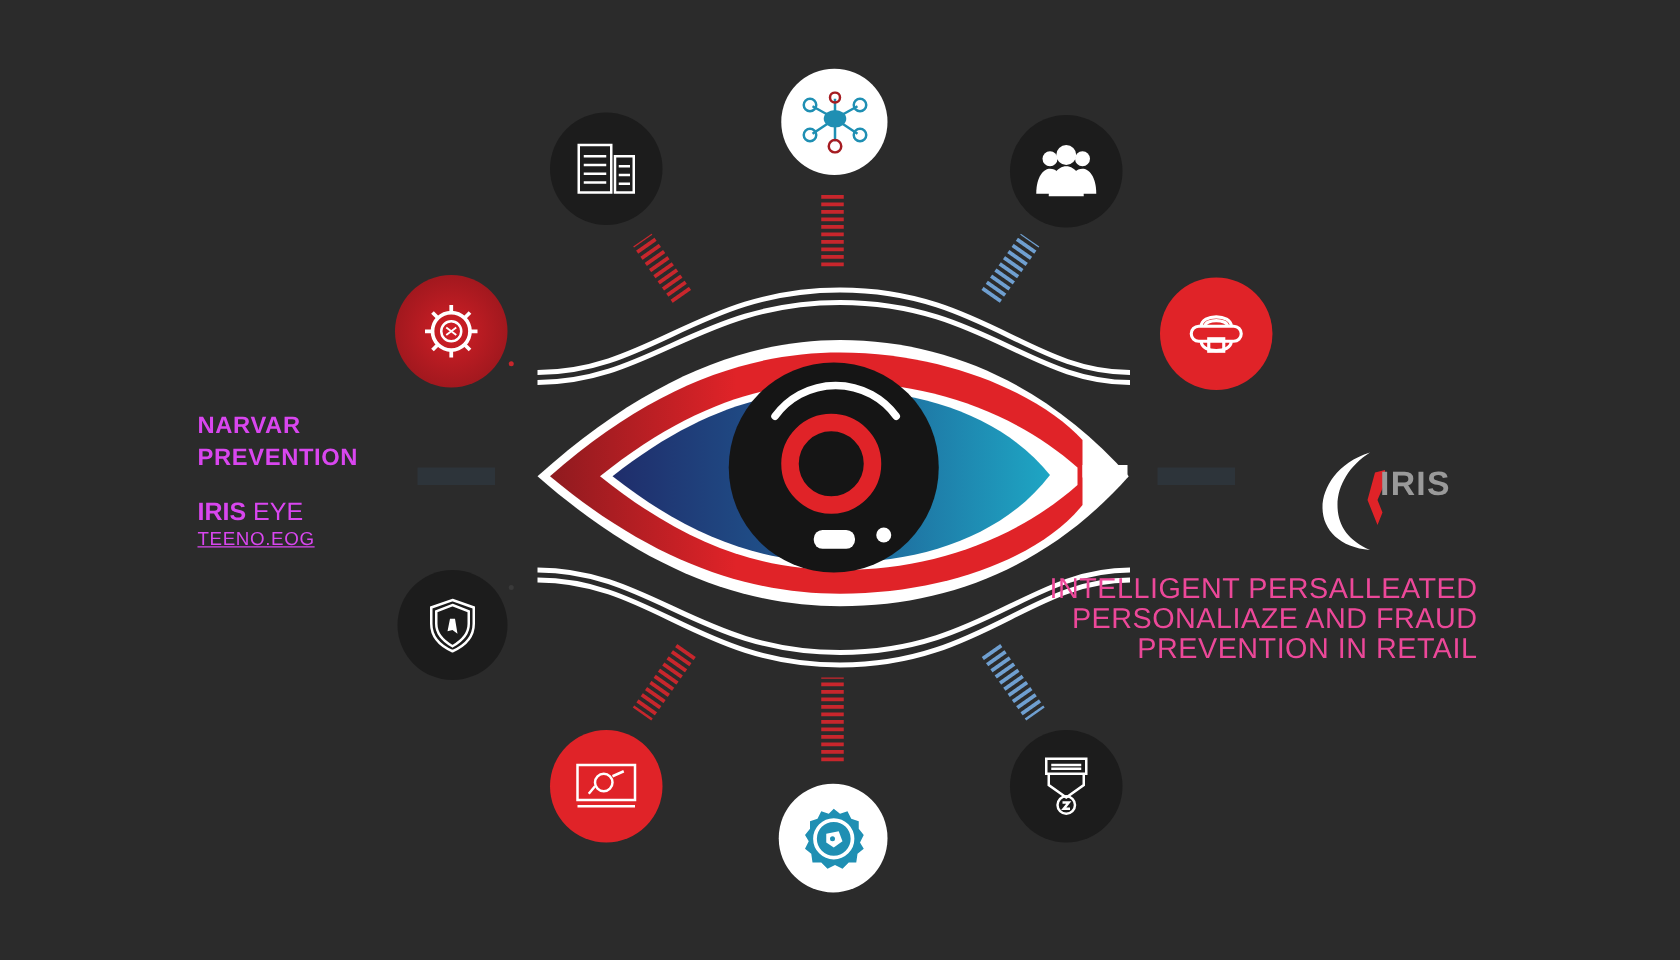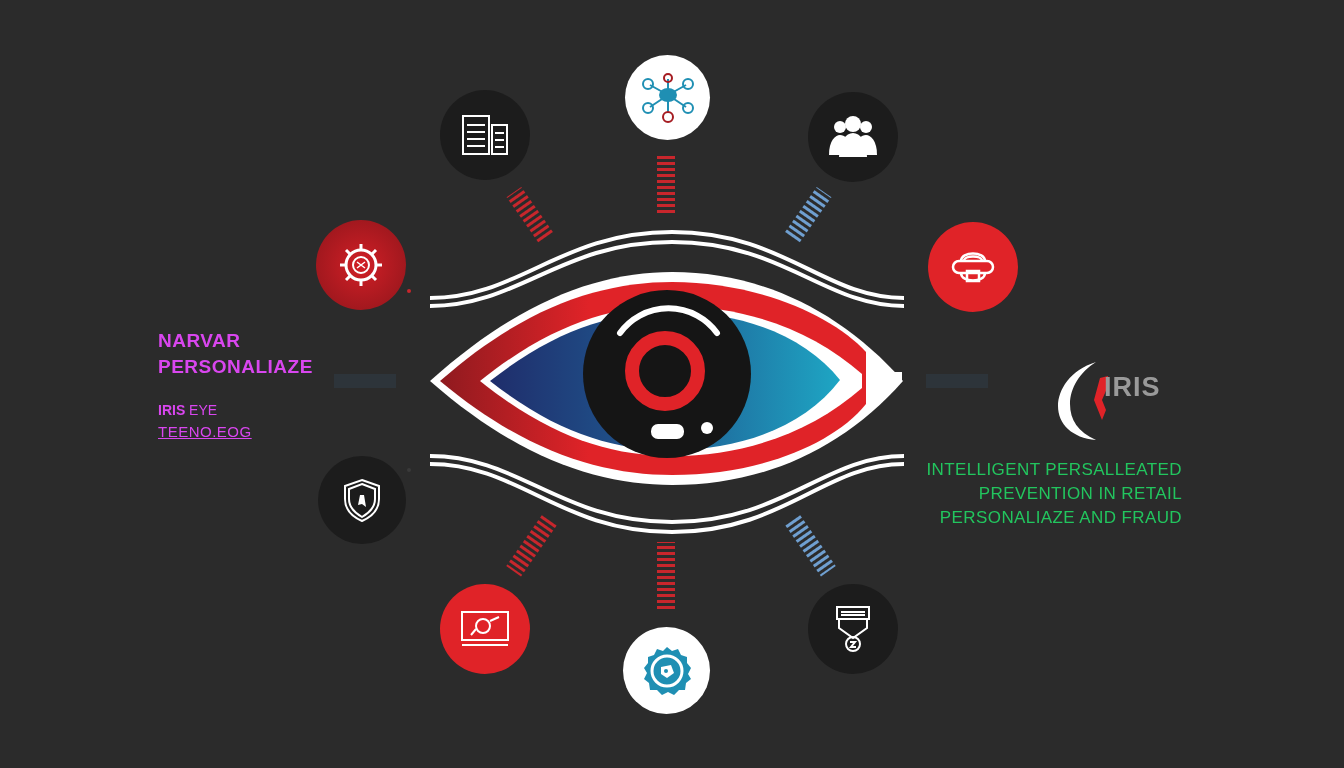--- a/index.html
+++ b/index.html
@@ -5,24 +5,24 @@
     html, body { margin: 0; padding: 0; }
     body {
       width: 1344px; height: 768px; overflow: hidden;
       background: #2b2b2b;
       font-family: "Liberation Sans", sans-serif;
       position: relative;
     }
     .stage { position: absolute; left: 0; top: 0; width: 1344px; height: 768px; }
     .text-left { position: absolute; left: 158px; top: 328px; color: #d946ef; }
     .company-line { font-size: 19px; font-weight: bold; letter-spacing: 0.5px; line-height: 26px; }
-    .product-line1 { font-size: 14px; margin-top: 20px; line-height: 20px; }
+    .product-line1 { font-size: 20px; margin-top: 20px; line-height: 20px; }
     .product-line1 b { font-weight: bold; }
     .product-line2 { font-size: 15px; line-height: 24px; letter-spacing: 0.5px; text-decoration: underline; }
-    .text-right { position: absolute; right: 162px; top: 458px; color: #22c55e; text-align: right; font-size: 17px; line-height: 24px; letter-spacing: 0.4px; }
+    .text-right { position: absolute; right: 162px; top: 458px; color: #ec4899; text-align: right; font-size: 23px; line-height: 24px; letter-spacing: 0.4px; }
     .logo-word { position: absolute; left: 1104px; top: 372px; font-size: 27px; font-weight: bold; color: #9a9a9a; letter-spacing: 1px; }
     .node { position: absolute; border-radius: 50%; display: flex; align-items: center; justify-content: center; }
     .node svg { display: block; }
   </style>
 </head>
 <body>
 
 <div class="stage">
 
   <svg width="1344" height="768" style="position:absolute;left:0;top:0">
@@ -98,35 +98,35 @@
     <path d="M620,333 A60,60 0 0 1 717,333" stroke="#ffffff" stroke-width="6" fill="none" stroke-linecap="round"></path>
     <circle cx="665" cy="371" r="33" fill="none" stroke="#e02328" stroke-width="14"></circle>
     <rect x="651" y="424" width="33" height="15" rx="7" fill="#ffffff"></rect>
     <circle cx="707" cy="428" r="6" fill="#ffffff"></circle>
 
     <rect x="866" y="372" width="36" height="10" fill="#ffffff"></rect>
   </svg>
 
   <div class="text-left">
     <div class="company-line">NARVAR</div>
-    <div class="company-line">PERSONALIAZE</div>
+    <div class="company-line">PREVENTION</div>
     <div class="product-line1"><b>IRIS</b><span> EYE</span></div>
     <div class="product-line2">TEENO.EOG</div>
   </div>
 
   <svg width="60" height="90" style="position:absolute;left:1056px;top:356px">
     <path d="M40,6 C14,14 2,34 2,50 C2,68 16,82 40,84 C22,76 14,64 14,48 C14,32 24,16 40,6 Z" fill="#ffffff"></path>
     <path d="M52,20 L44,22 L38,44 L46,64 L50,54 L46,44 L52,30 Z" fill="#e02328"></path>
   </svg>
   <div class="logo-word">IRIS</div>
 
   <div class="text-right">
     <div>INTELLIGENT PERSALLEATED</div>
+    <div>PERSONALIAZE AND FRAUD</div>
     <div>PREVENTION IN RETAIL</div>
-    <div>PERSONALIAZE AND FRAUD</div>
   </div>
 
   <div class="node" style="left:440px;top:90px;width:90px;height:90px;background:#1c1c1c;">
     <svg width="50" height="44">
       <g fill="none" stroke="#fff" stroke-width="2">
         <rect x="3" y="3" width="26" height="38"></rect>
         <rect x="32" y="12" width="15" height="29"></rect>
         <line x1="7" y1="12" x2="25" y2="12"></line>
           <line x1="7" y1="19" x2="25" y2="19"></line>
         <line x1="7" y1="26" x2="25" y2="26"></line>

